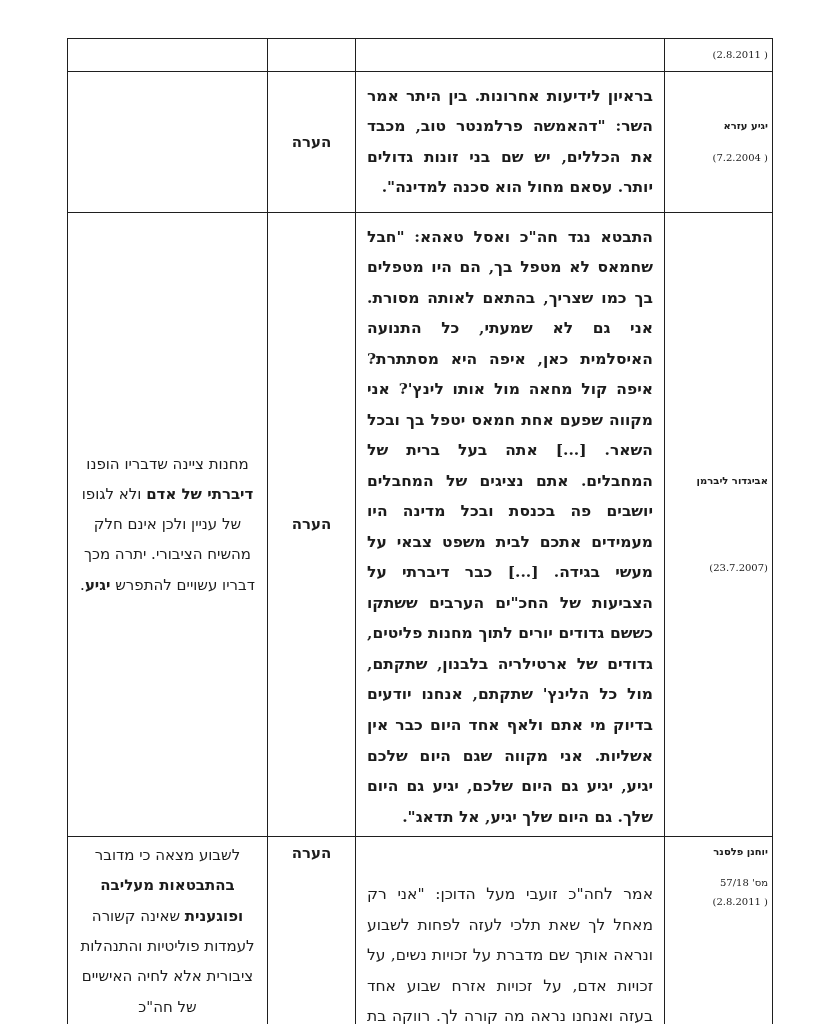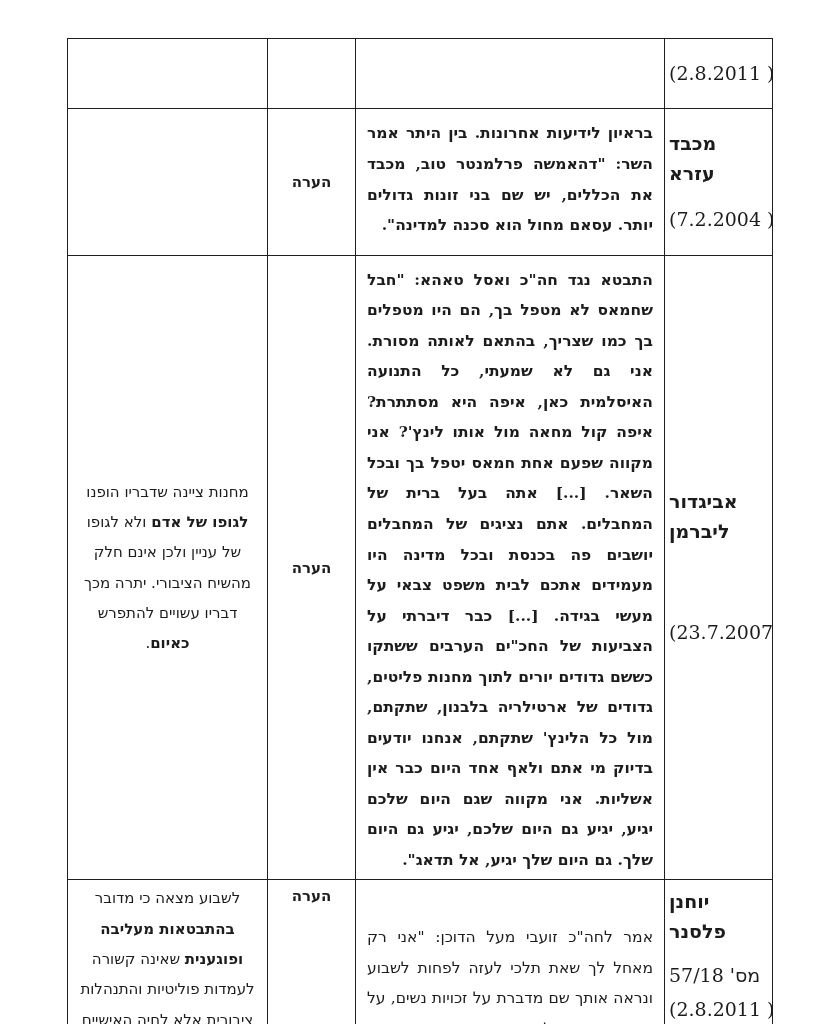--- a/index.html
+++ b/index.html
@@ -26,24 +26,24 @@
     direction: rtl;
   }
   td {
     border: 1.5px solid #1f1f1f;
     padding: 0;
     vertical-align: middle;
     overflow: hidden;
   }
   
   .name-cell {
-    text-align: left;
-    font-size: 19px;
+    text-align: right;
+    font-size: 10px;
     line-height: 1.55;
-    padding: 20px 4px;
+    padding: 8px 4px;
   }
   .name-cell .mk-name { font-weight: bold; }
   .name-cell .mk-number { margin-top: 15px; }
   .name-cell .mk-date { direction: ltr; unicode-bidi: embed; margin-top: 4px; }
   .vtop { vertical-align: top; }
   
   .stmt {
     text-align: justify;
     font-size: 15.5px;
     line-height: 1.97;
@@ -88,37 +88,37 @@
         <div class="mk-date" style="margin-top:0">(2.8.2011&nbsp;)</div>
       </td>
       <td class="stmt"></td>
       <td class="pun"></td>
       <td class="find"></td>
     </tr>
 
 
     <tr style="height:141px">
       <td class="name-cell">
-        <div class="mk-name">מכבד עזרא</div>
+        <div class="mk-name">יגיע עזרא</div>
         <div class="mk-date" style="margin-top:17px">(7.2.2004&nbsp;)</div>
       </td>
       <td class="stmt vtop stmt-sm-pad"><span>בראיון לידיעות אחרונות. בין היתר אמר השר: "דהאמשה פרלמנטר טוב, מכבד את הכללים, יש שם בני זונות גדולים יותר. עסאם מחול הוא סכנה למדינה".</span></td>
       <td class="pun">הערה</td>
       <td class="find"></td>
     </tr>
 
     <tr style="height:482px">
       <td class="name-cell">
         <div class="mk-name">אביגדור ליברמן</div>
         <div class="mk-date" style="margin-top:72px">(23.7.2007)</div>
       </td>
       <td class="stmt vtop stmt-sm-pad"><span>התבטא נגד חה"כ ואסל טאהא: "חבל שחמאס לא מטפל בך, הם היו מטפלים בך כמו שצריך, בהתאם לאותה מסורת. אני גם לא שמעתי, כל התנועה האיסלמית כאן, איפה היא מסתתרת? איפה קול מחאה מול אותו לינץ'? אני מקווה שפעם אחת חמאס יטפל בך ובכל השאר. [...] אתה בעל ברית של המחבלים. אתם נציגים של המחבלים יושבים פה בכנסת ובכל מדינה היו מעמידים אתכם לבית משפט צבאי על מעשי בגידה. [...] כבר דיברתי על הצביעות של החכ"ים הערבים ששתקו כששם גדודים יורים לתוך מחנות פליטים, גדודים של ארטילריה בלבנון, שתקתם, מול כל הלינץ' שתקתם, אנחנו יודעים בדיוק מי אתם ולאף אחד היום כבר אין אשליות. אני מקווה שגם היום שלכם יגיע, יגיע גם היום שלכם, יגיע גם היום שלך. גם היום שלך יגיע, אל תדאג".</span></td>
       <td class="pun">הערה</td>
       <td class="find">
-        <div><span>מחנות ציינה שדבריו הופנו </span><span class="b">לגופו של אדם</span><span> ולא לגופו של עניין ולכן אינם חלק מהשיח הציבורי. יתרה מכך דבריו עשויים להתפרש </span><span class="b">כאיום</span><span>.</span></div>
+        <div><span>מחנות ציינה שדבריו הופנו </span><span class="b">דיברתי של אדם</span><span> ולא לגופו של עניין ולכן אינם חלק מהשיח הציבורי. יתרה מכך דבריו עשויים להתפרש </span><span class="b">יגיע</span><span>.</span></div>
       </td>
     </tr>
 
     <tr style="height:197px">
       <td class="name-cell vtop" style="padding-top:7px">
         <div class="mk-name">יוחנן פלסנר</div>
         <div class="mk-number">מס' 57/18</div>
         <div class="mk-date">(2.8.2011&nbsp;)</div>
       </td>
       <td class="stmt vtop stmt-pad-top"><span>אמר לחה"כ זועבי מעל הדוכן: "אני רק מאחל לך שאת תלכי לעזה לפחות לשבוע ונראה אותך שם מדברת על זכויות נשים, על זכויות אדם, על זכויות אזרח שבוע אחד בעזה ואנחנו נראה מה קורה לך. רווקה בת 38 נראה איך מתייחסים אליה שם". לפי הקובלנה, חה"כ פלסנר אמר עוד</span></td>

